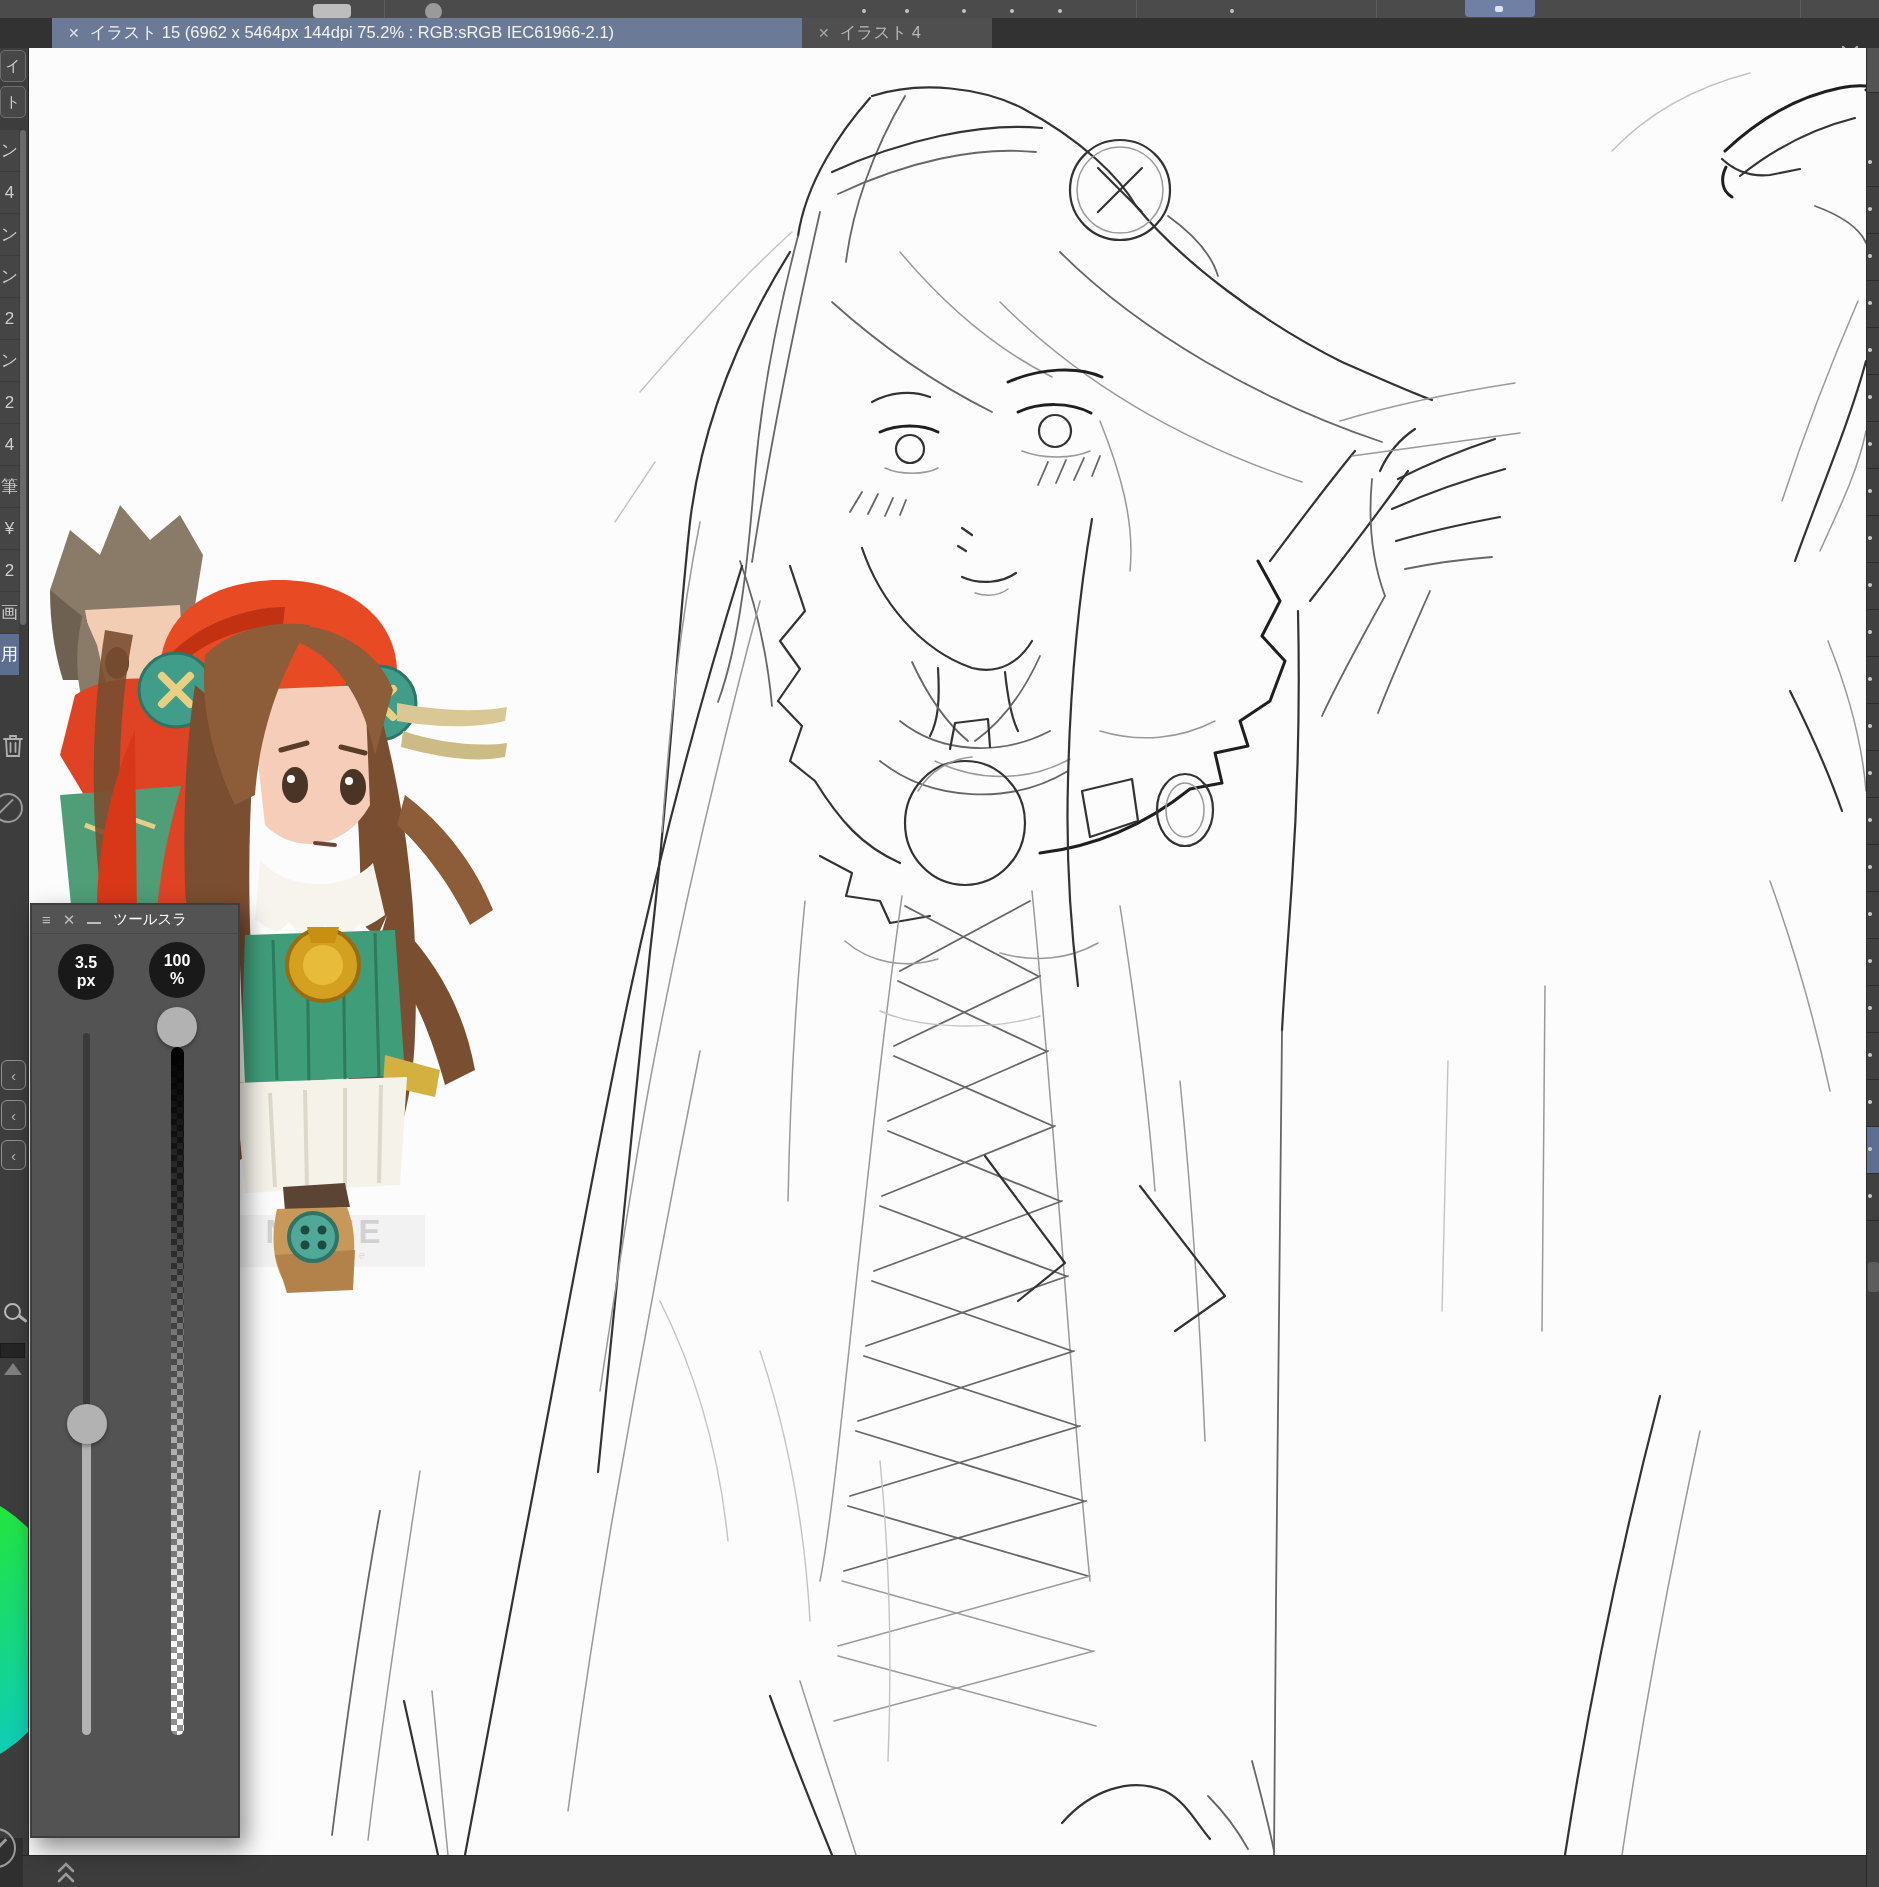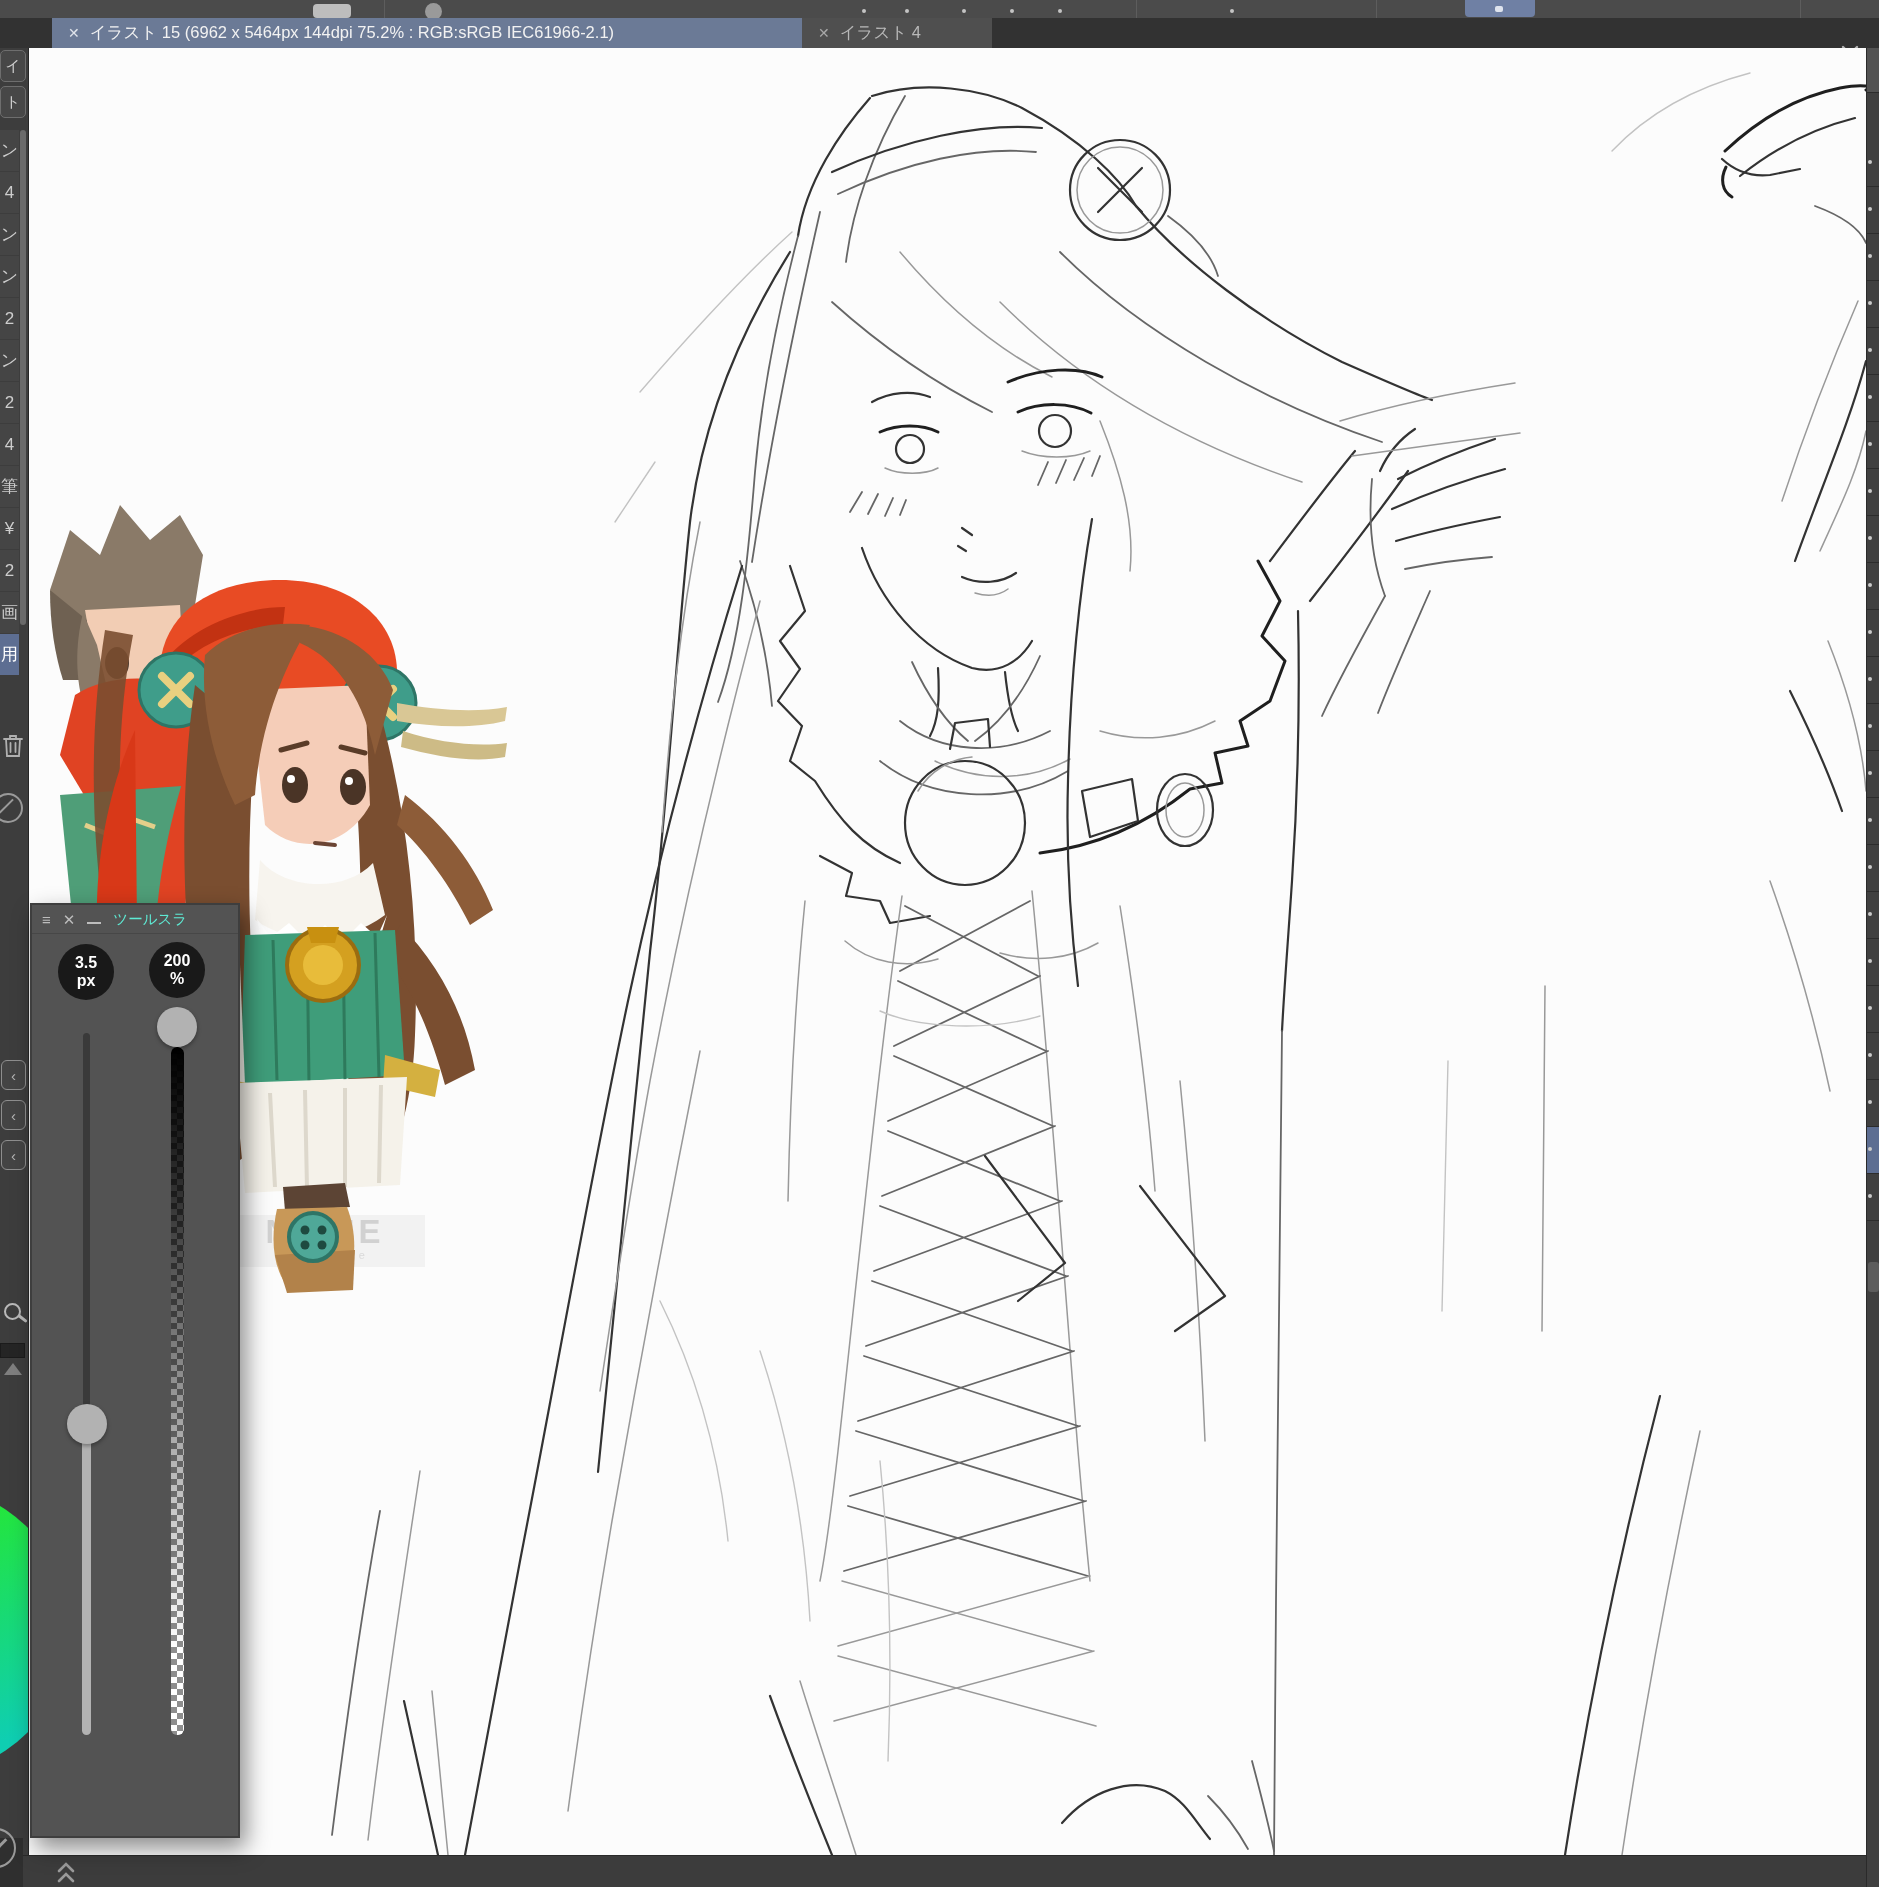--- a/index.html
+++ b/index.html
@@ -83,21 +83,21 @@
   .rs-cell.sel{background:#5d6e92;}
   .rs-thumb{left:1px;top:1214px;width:11px;height:30px;background:#5d5d5d;border-radius:3px;}
 
   
   .panel{left:30px;top:903px;width:210px;height:935px;background:#535353;border:2px solid #3e3e3e;
          box-sizing:border-box;box-shadow:6px 10px 22px rgba(0,0,0,.45);z-index:5;}
   .panel-head{position:absolute;left:0;top:0;width:100%;height:29px;border-bottom:1px solid #474747;
               display:flex;align-items:center;gap:12px;padding:0 10px;box-sizing:border-box;color:#c3c3c3;}
   .ph-ico{font-size:15px;line-height:1;color:#bdbdbd;}
   .ph-min{width:14px;height:2.5px;background:#bdbdbd;margin-top:8px;}
-  .panel-title{font-size:14.5px;color:#5eead4;white-space:nowrap;overflow:hidden;}
+  .panel-title{font-size:14.5px;color:#ffffff;white-space:nowrap;overflow:hidden;}
   .val-bubble{position:absolute;width:56px;height:56px;border-radius:50%;background:rgba(20,20,20,.93);
               color:#fff;display:flex;flex-direction:column;align-items:center;justify-content:center;
               font-size:16px;font-weight:bold;line-height:1.15;}
   .track-dark{position:absolute;width:7px;background:#3a3a3a;border-radius:4px;}
   .track-light{position:absolute;width:9px;background:#b2b2b2;border-radius:5px;}
   .knob{position:absolute;width:40px;height:40px;border-radius:50%;background:#b2b2b2;box-shadow:0 2px 4px rgba(0,0,0,.35);}
   .track-checker{position:absolute;width:13px;border-radius:6px;overflow:hidden;
                  background:repeating-conic-gradient(#fff 0 25%,#8e8e8e 0 50%) 0 0/12px 12px;}
   .track-checker i{position:absolute;inset:0;background:linear-gradient(#000 0%,rgba(0,0,0,.8) 22%,rgba(0,0,0,.35) 55%,rgba(0,0,0,0) 88%);}
 </style>
@@ -487,21 +487,21 @@
 
     <div class="val-bubble" style="left:26px;top:39px">
       <span>3.5</span>
       <span>px</span>
     </div>
     <div class="track-dark" style="left:51px;top:128px;height:392px"></div>
     <div class="track-light" style="left:50px;top:518px;height:312px"></div>
     <div class="knob" style="left:35px;top:499px"></div>
 
     <div class="val-bubble" style="left:117px;top:37px">
-      <span>200</span>
+      <span>100</span>
       <span>%</span>
     </div>
     <div class="track-checker" style="left:139px;top:142px;height:688px">
         <i></i>
       </div>
     <div class="knob" style="left:125px;top:102px"></div>
   </div>
 
 </div>
 

